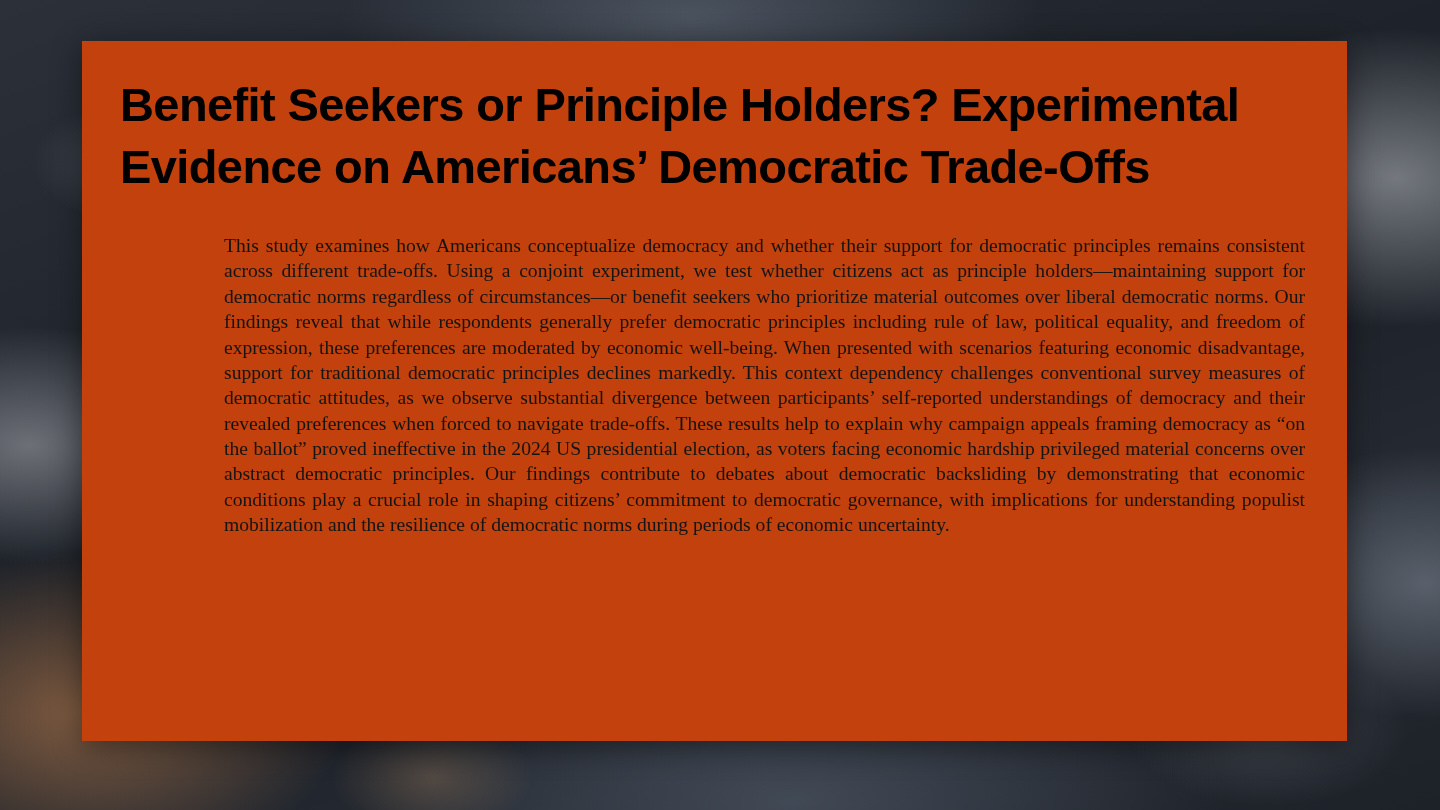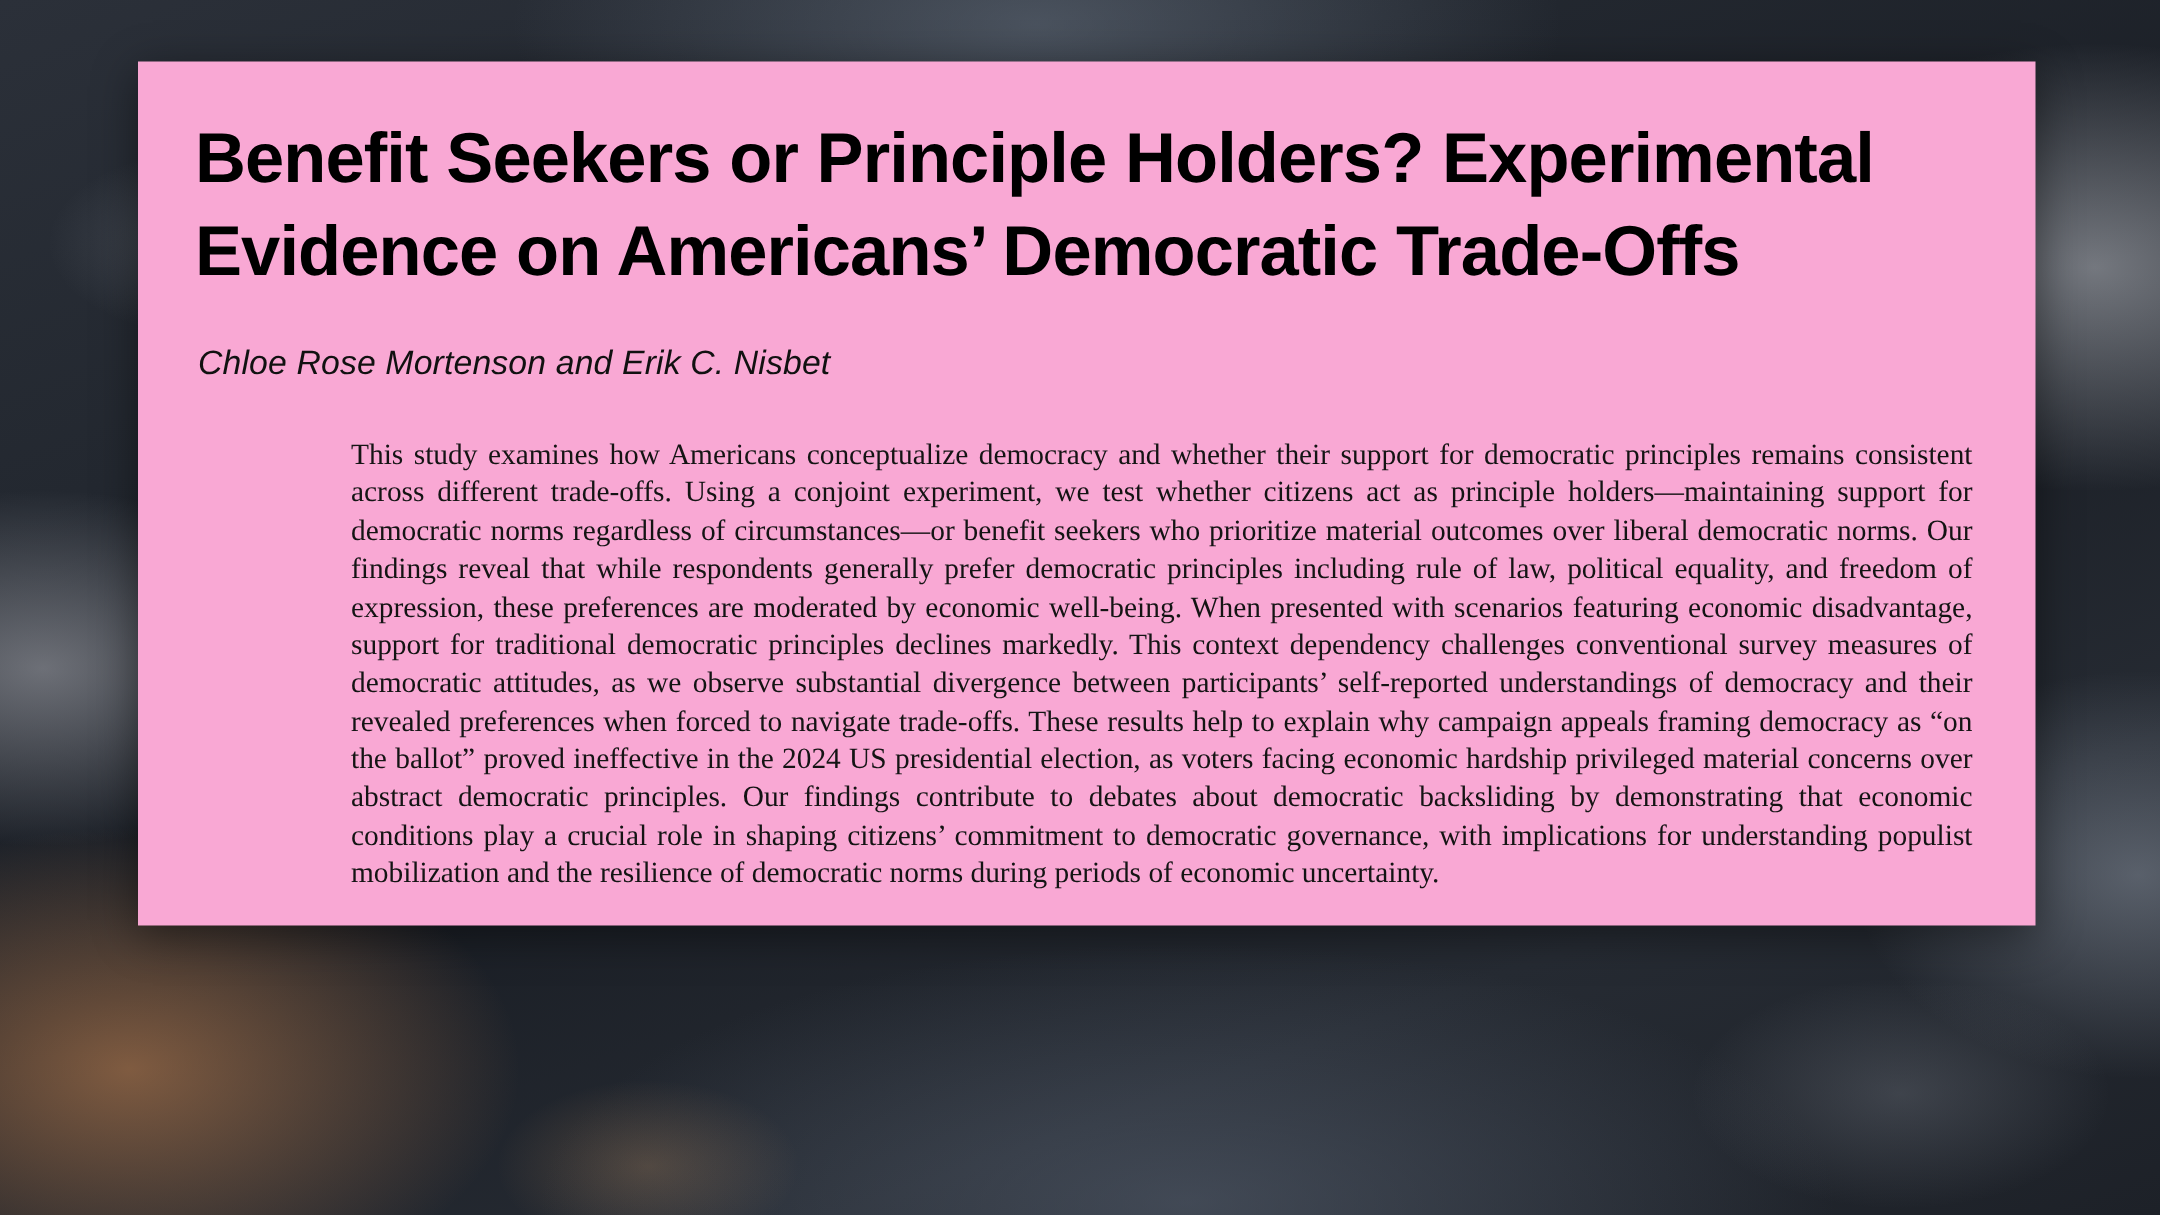--- a/index.html
+++ b/index.html
@@ -34,25 +34,25 @@
     background:
       radial-gradient(ellipse 160px 90px at 10% 20%, rgba(190,196,206,0.22) 0%, rgba(190,196,206,0) 70%),
       radial-gradient(ellipse 200px 110px at 88% 90%, rgba(180,186,198,0.20) 0%, rgba(180,186,198,0) 70%),
       radial-gradient(ellipse 140px 80px at 30% 96%, rgba(230,170,110,0.22) 0%, rgba(230,170,110,0) 72%);
     pointer-events: none;
   }
 
   
   .page {
     position: absolute;
-    left: 92px;
+    left: 82px;
     top: 41px;
     width: 1265px;
-    height: 576px;
-    background: #f9a8d4;
+    height: 700px;
+    background: #c2410c;
     box-shadow: 0 6px 28px rgba(0,0,0,0.45);
     overflow: hidden;
   }
 
   .page-inner {
     padding: 33px 58px 0 38px;
   }
 
   .title {
     font-family: "Liberation Sans", sans-serif;
@@ -100,18 +100,17 @@
   }
 </style>
 </head>
 <body>
 
 <div class="backdrop"></div>
 
 <div class="page">
   <div class="page-inner">
     <h1 class="title">Benefit Seekers or Principle Holders? Experimental Evidence on Americans’ Democratic Trade-Offs</h1>
-    <div class="authors">Chloe Rose Mortenson and Erik C. Nisbet</div>
     <div class="abstract-block">
       <p class="abstract">This study examines how Americans conceptualize democracy and whether their support for democratic principles remains consistent across different trade-offs. Using a conjoint experiment, we test whether citizens act as principle holders—maintaining support for democratic norms regardless of circumstances—or benefit seekers who prioritize material outcomes over liberal democratic norms. Our findings reveal that while respondents generally prefer democratic principles including rule of law, political equality, and freedom of expression, these preferences are moderated by economic well-being. When presented with scenarios featuring economic disadvantage, support for traditional democratic principles declines markedly. This context dependency challenges conventional survey measures of democratic attitudes, as we observe substantial divergence between participants’ self-reported understandings of democracy and their revealed preferences when forced to navigate trade-offs. These results help to explain why campaign appeals framing democracy as “on the ballot” proved ineffective in the 2024 US presidential election, as voters facing economic hardship privileged material concerns over abstract democratic principles. Our findings contribute to debates about democratic backsliding by demonstrating that economic conditions play a crucial role in shaping citizens’ commitment to democratic governance, with implications for understanding populist mobilization and the resilience of democratic norms during periods of economic uncertainty.</p>
     </div>
   </div>
 </div>
 
 </body></html>

